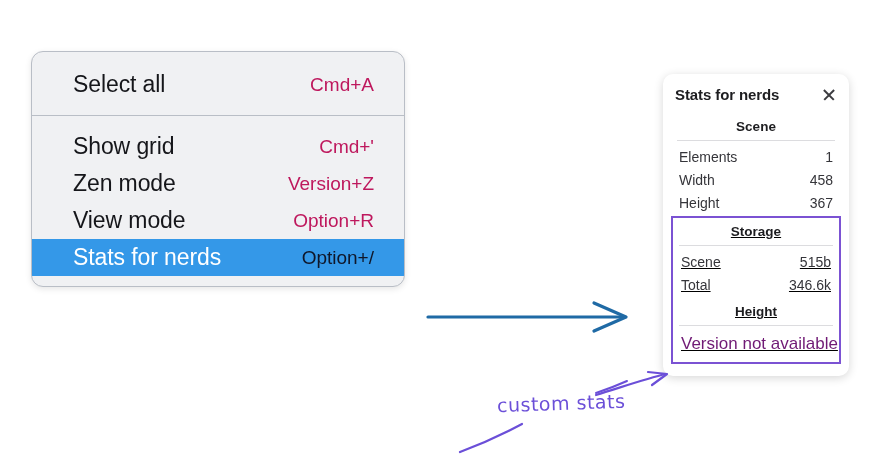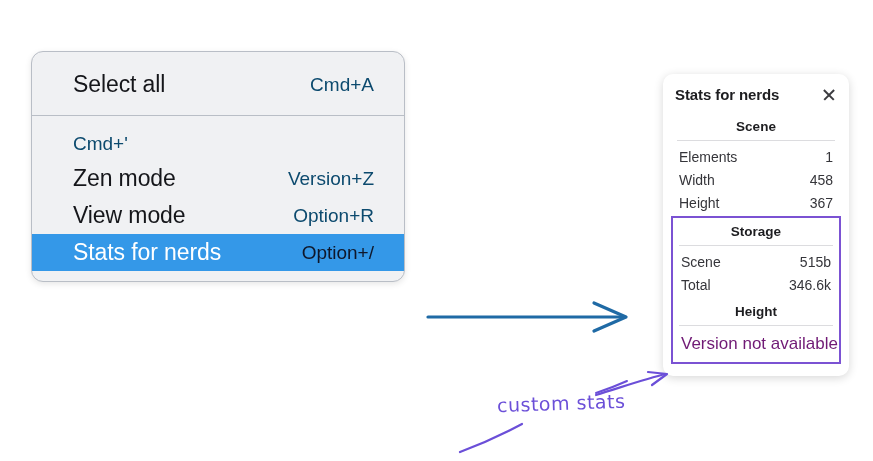--- a/index.html
+++ b/index.html
@@ -45,21 +45,21 @@
     cursor: default;
   }
   .menu-item .label {
     font-size: 23px;
     color: #15161a;
     letter-spacing: -0.1px;
     white-space: nowrap;
   }
   .menu-item .shortcut {
     font-size: 19px;
-    color: #0c4a6e;
+    color: #be185d;
     white-space: nowrap;
   }
   .menu-item.highlighted {
     background: #3498e8;
   }
   .menu-item.highlighted .label { color: #ffffff; }
   .menu-item.highlighted .shortcut { color: #0f172a; }
 
   
   #stats-panel {
@@ -133,20 +133,21 @@
     white-space: nowrap;
     text-align: right;
   }
 
   
   #custom-stats-box {
     border: 2px solid #7b52d3;
     margin: 2px -2px 0 -2px;
     padding: 4px 2px 6px 2px;
     box-sizing: border-box;
+    text-decoration: underline;
   }
 
   
   #annotations {
     position: absolute;
     left: 0; top: 0;
     width: 873px;
     height: 461px;
     pointer-events: none;
   }
@@ -171,20 +172,21 @@
     <div class="menu-item">
       <span class="label">Select all</span>
       <span class="shortcut">Cmd+A</span>
     </div>
   </div>
 
   <div class="menu-divider"></div>
 
   <div class="menu-group second">
     <div class="menu-item">
+      <span class="label">Show grid</span>
       <span class="shortcut">Cmd+'</span>
     </div>
     <div class="menu-item">
       <span class="label">Zen mode</span>
       <span class="shortcut">Version+Z</span>
     </div>
     <div class="menu-item">
       <span class="label">View mode</span>
       <span class="shortcut">Option+R</span>
     </div>

